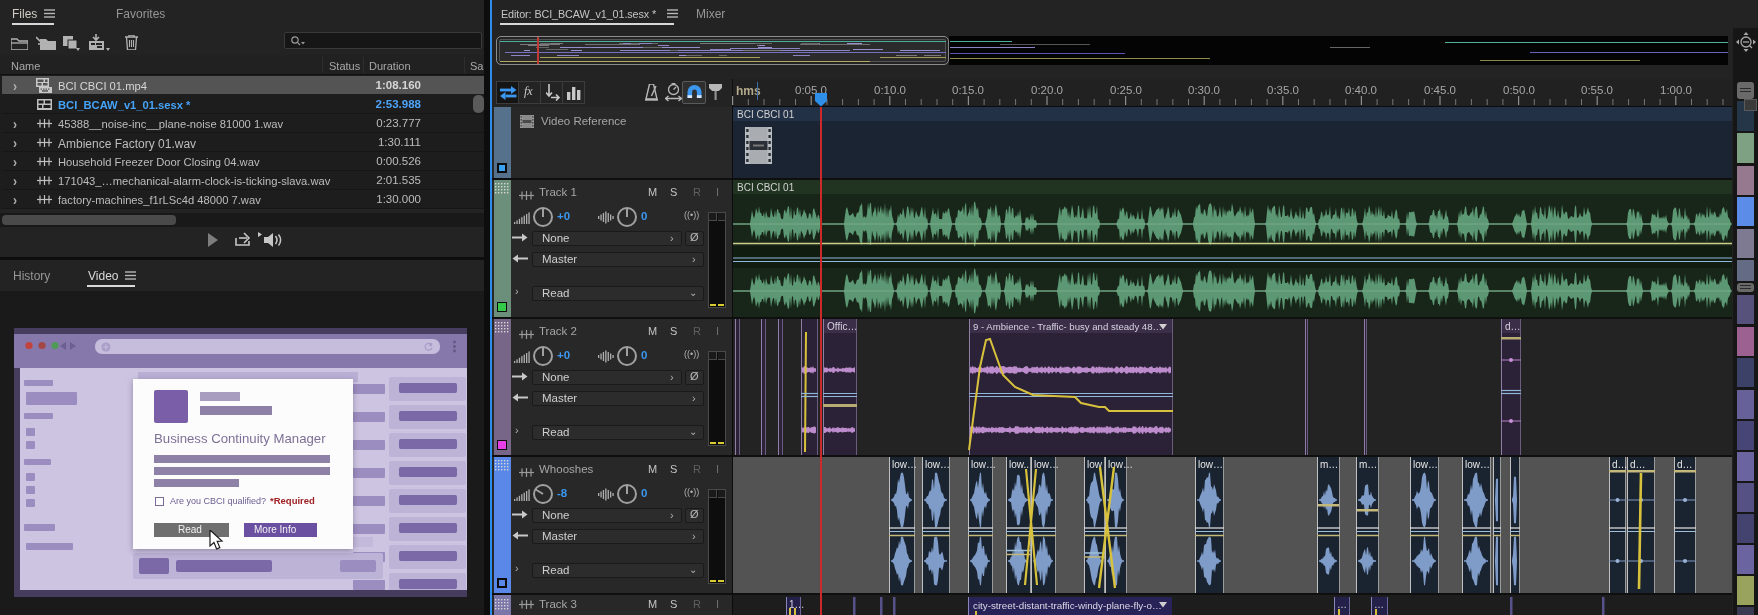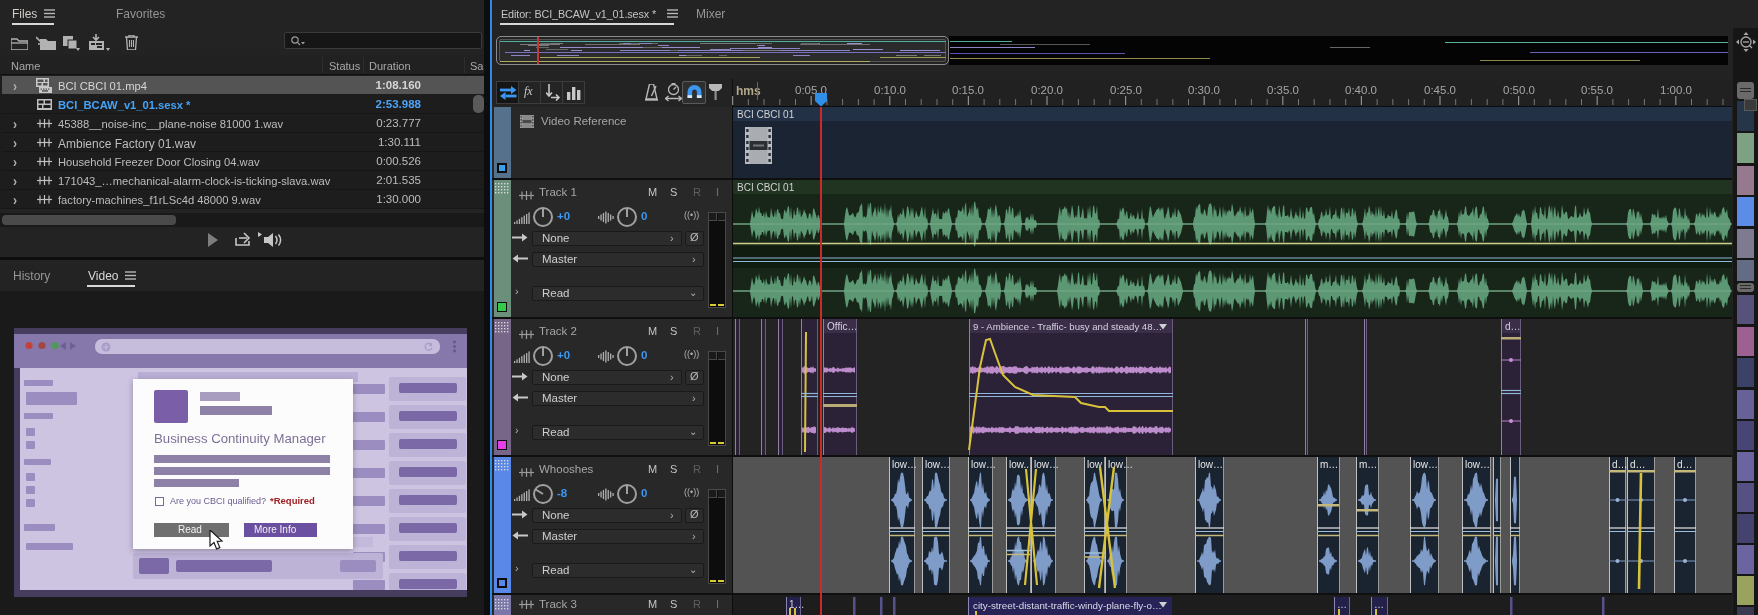--- a/index.html
+++ b/index.html
@@ -136,21 +136,21 @@
     <div class="abs" style="left:2px;top:189px;width:482px;height:1px;background:#161616;"></div>
     <div class="t" style="left:13px;top:193px;font-size:12px;color:#b0b0b0;font-weight:bold;transform:scaleY(1.2);">›</div>
     <svg class="abs" style="left:36px;top:195px" width="17" height="9">
       <g stroke="#c0c0c0" stroke-width="1.2">
         <line x1="1" y1="4.5" x2="16" y2="4.5"></line>
         <line x1="4" y1="0.5" x2="4" y2="8.5"></line>
         <line x1="8.5" y1="0" x2="8.5" y2="9"></line>
         <line x1="13" y1="0.5" x2="13" y2="8.5"></line>
       </g>
     </svg>
-    <div class="t" style="left:58px;top:194px;font-size:11.2px;color:#bdbdbd;font-weight:normal;">factory-machines_f1rLSc4d 48000 9.wav</div>
+    <div class="t" style="left:58px;top:194px;font-size:11.2px;color:#bdbdbd;font-weight:normal;">factory-machines_f1rLSc4d 48000 7.wav</div>
     <div class="t" style="right:1337px;top:193px;font-size:11.5px;color:#bdbdbd;font-weight:normal;">1:30.000</div>
     <div class="abs" style="left:2px;top:208px;width:482px;height:1px;background:#161616;"></div>
     <div class="abs" style="left:473px;top:95px;width:11px;height:18px;background:#5a5a5a;border-radius:5px;"></div>
     <div class="abs" style="left:0px;top:213px;width:484px;height:14px;background:#191919;"></div>
     <div class="abs" style="left:2px;top:215px;width:174px;height:10px;background:#4a4a4a;border-radius:4px;"></div>
     <div class="abs" style="left:0px;top:227px;width:484px;height:30px;background:#232323;"></div>
     <svg class="abs" style="left:207px;top:233px" width="12" height="14">
       <path d="M1 0 L11 7 L1 14 Z" fill="#7d7d7d"></path>
     </svg>
     <svg class="abs" style="left:234px;top:232px" width="19" height="16">

